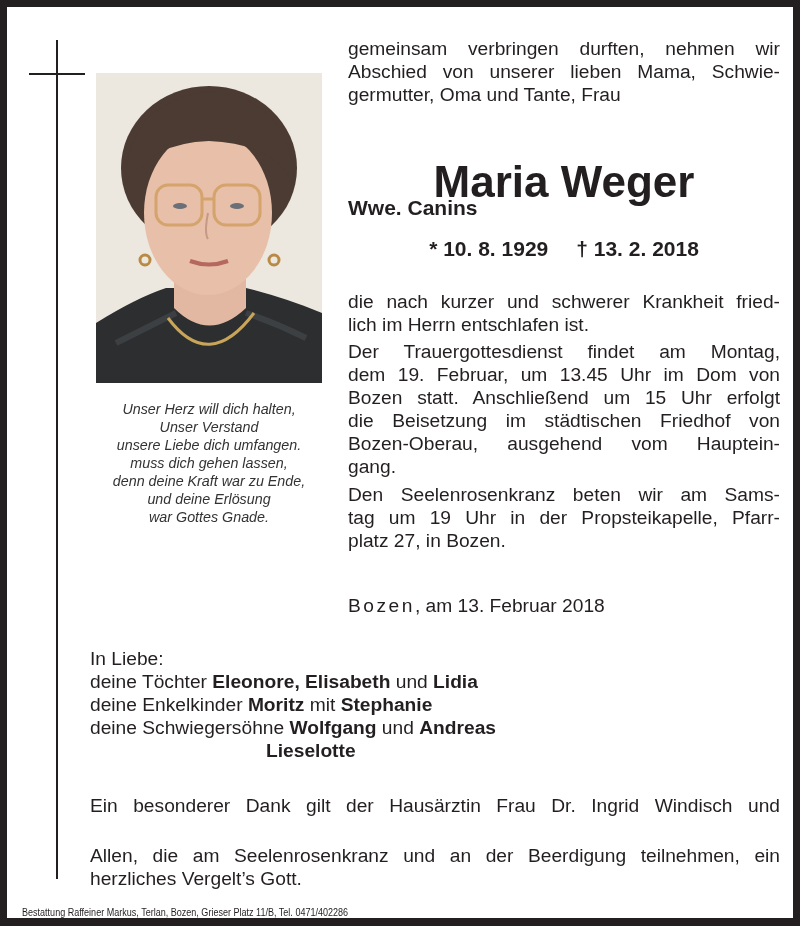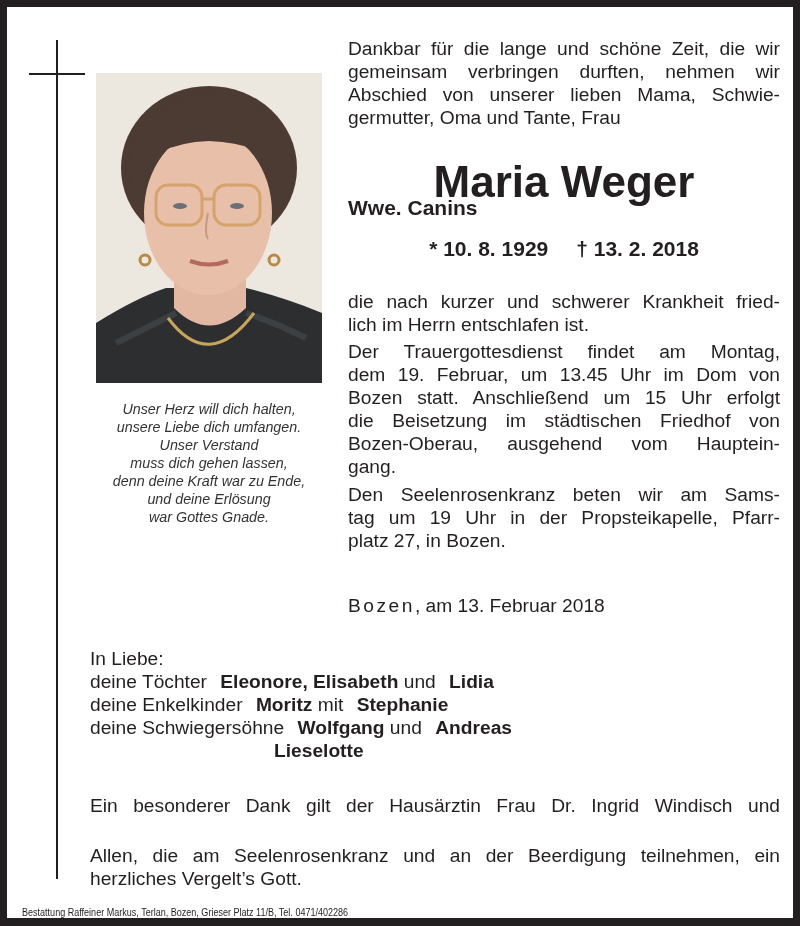--- a/index.html
+++ b/index.html
@@ -73,21 +73,21 @@
     .p1 { top: 283px; }
     .p2 { top: 333px; }
     .p3 { top: 476px; }
     .place { top: 587px; }
     .place .spaced { letter-spacing: 2.5px; }
     
     .family {
       position: absolute; left: 83px; top: 640px;
       font-size: 19.2px; line-height: 23px;
     }
-    .family b { font-weight: bold; margin-left: 8px; }
+    .family b { font-weight: bold; }
     .family .indent { padding-left: 176px; }
     
     .thanks {
       position: absolute; left: 83px; width: 690px;
       font-size: 19.2px; line-height: 23px;
     }
     .t1 { top: 787px; }
     .t2 { top: 837px; }
     
     .footer {
@@ -134,30 +134,29 @@
       <path d="M112 140 Q108 160 112 166" stroke="#c69886" stroke-width="2" fill="none"></path>
       <path d="M94 188 Q113 195 132 188" stroke="#b5685e" stroke-width="4" fill="none"></path>
 
       <circle cx="49" cy="187" r="5" fill="none" stroke="#b98a45" stroke-width="3"></circle>
       <circle cx="178" cy="187" r="5" fill="none" stroke="#b98a45" stroke-width="3"></circle>
     </svg>
   </div>
 
   <div class="poem">
     <div>Unser Herz will dich halten,</div>
+    <div>Unser Verstand</div>
     <div>unsere Liebe dich umfangen.</div>
-    <div>Unser Verstand</div>
     <div>muss dich gehen lassen,</div>
     <div>denn deine Kraft war zu Ende,</div>
     <div>und deine Erlösung</div>
     <div>war Gottes Gnade.</div>
   </div>
 
   <div class="col intro">
-    <span class="jl">Dankbar für die lange und schöne Zeit, die wir</span>
     <span class="jl">gemeinsam verbringen durften, nehmen wir</span>
     <span class="jl">Abschied von unserer lieben Mama, Schwie-</span>
     <span class="line">germutter, Oma und Tante, Frau</span>
   </div>
 
   <div class="name">Maria Weger</div>
   <div class="widow">Wwe. Canins</div>
   <div class="dates">
     <span>* 10. 8. 1929</span><span>† 13. 2. 2018</span>
   </div>

